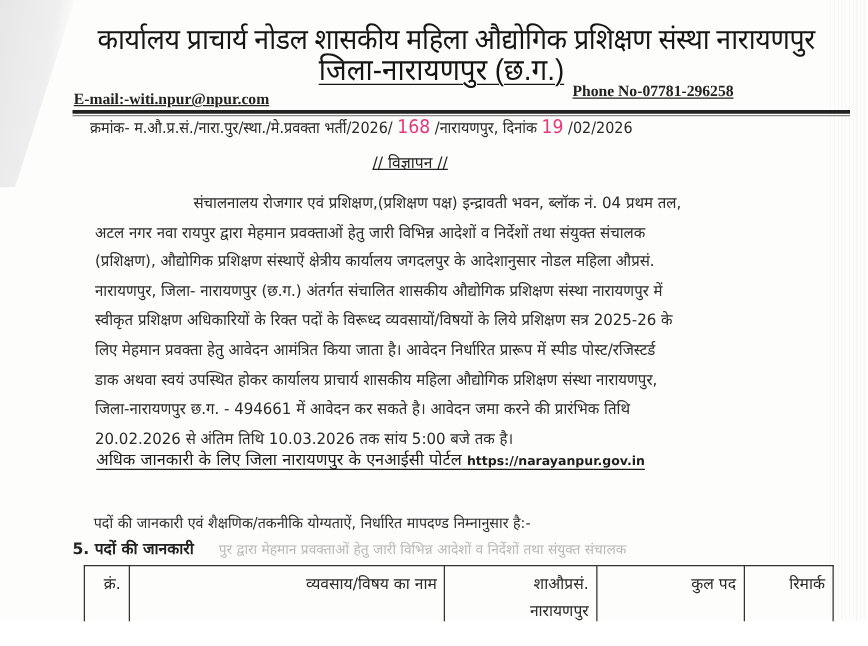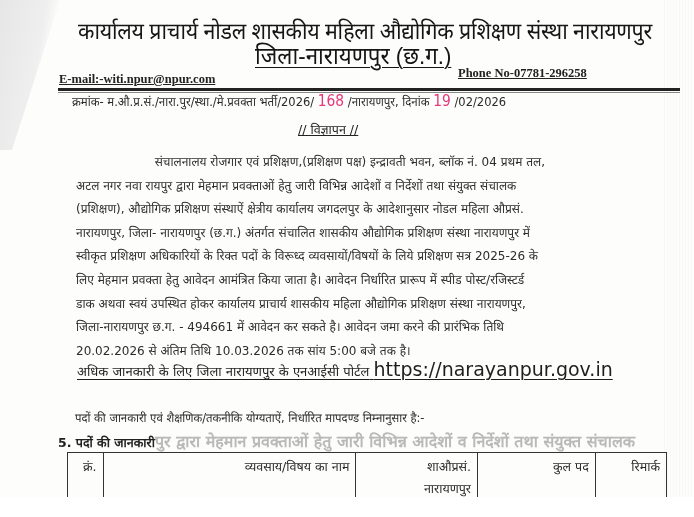--- a/index.html
+++ b/index.html
@@ -73,36 +73,36 @@
   }
   .body-para .indent { display: inline-block; width: 82px; }
   .line { display: block; white-space: nowrap; transform: scaleX(0.96); transform-origin: left; }
   .line-last { display: block; white-space: nowrap; transform: scaleX(0.96); transform-origin: left; }
   .portal-line {
     position: absolute; left: 77px; top: 358px; white-space: nowrap;
     font-size: 13px; color: #1e1e1e;
     text-decoration: underline; text-underline-offset: 3px;
   }
   .portal-url {
-    font-family: "DejaVu Sans", sans-serif; font-weight: normal; font-size: 19px;
+    font-family: "DejaVu Sans", sans-serif; font-weight: bold; font-size: 10px;
   }
   .portal-line2 {
     position: absolute; left: 77px; top: 385px; white-space: nowrap;
     font-size: 13px; color: #1e1e1e;
     text-decoration: underline; text-underline-offset: 3px;
   }
   .posts-intro {
     position: absolute; left: 75px; top: 409px; white-space: nowrap;
     font-size: 12px; color: #2c2c2c; transform: scaleX(0.95); transform-origin: left;
   }
   .section-1 {
     position: absolute; left: 58px; top: 430px; white-space: nowrap;
     font-size: 12.5px; color: #222; font-weight: bold;
   }
-  .section-1 .ghost { font-weight: bold; color: #b9b9b9; font-size: 16px; }
+  .section-1 .ghost { font-weight: normal; color: #b9b9b9; font-size: 11px; padding-left: 20px; }
   table.posts {
     position: absolute; left: 67px; top: 452px; width: 600px;
     border-collapse: collapse; font-size: 12.5px; color: #2a2a2a;
   }
   table.posts td, table.posts th {
     border: 1px solid #333; font-weight: normal; text-align: right;
     vertical-align: top; padding: 3px 6px;
   }
   table.posts th { height: 46px; line-height: 22px; }
   table.posts td { height: 28px; }

